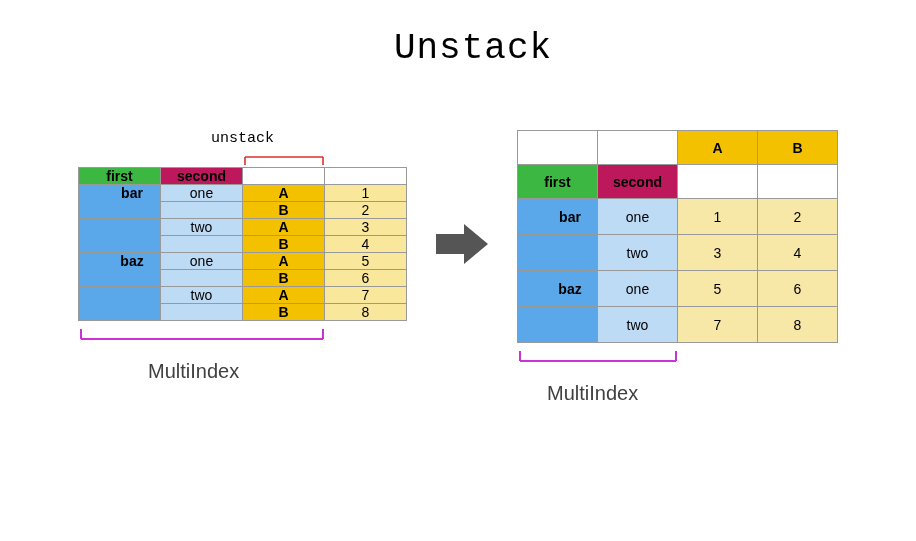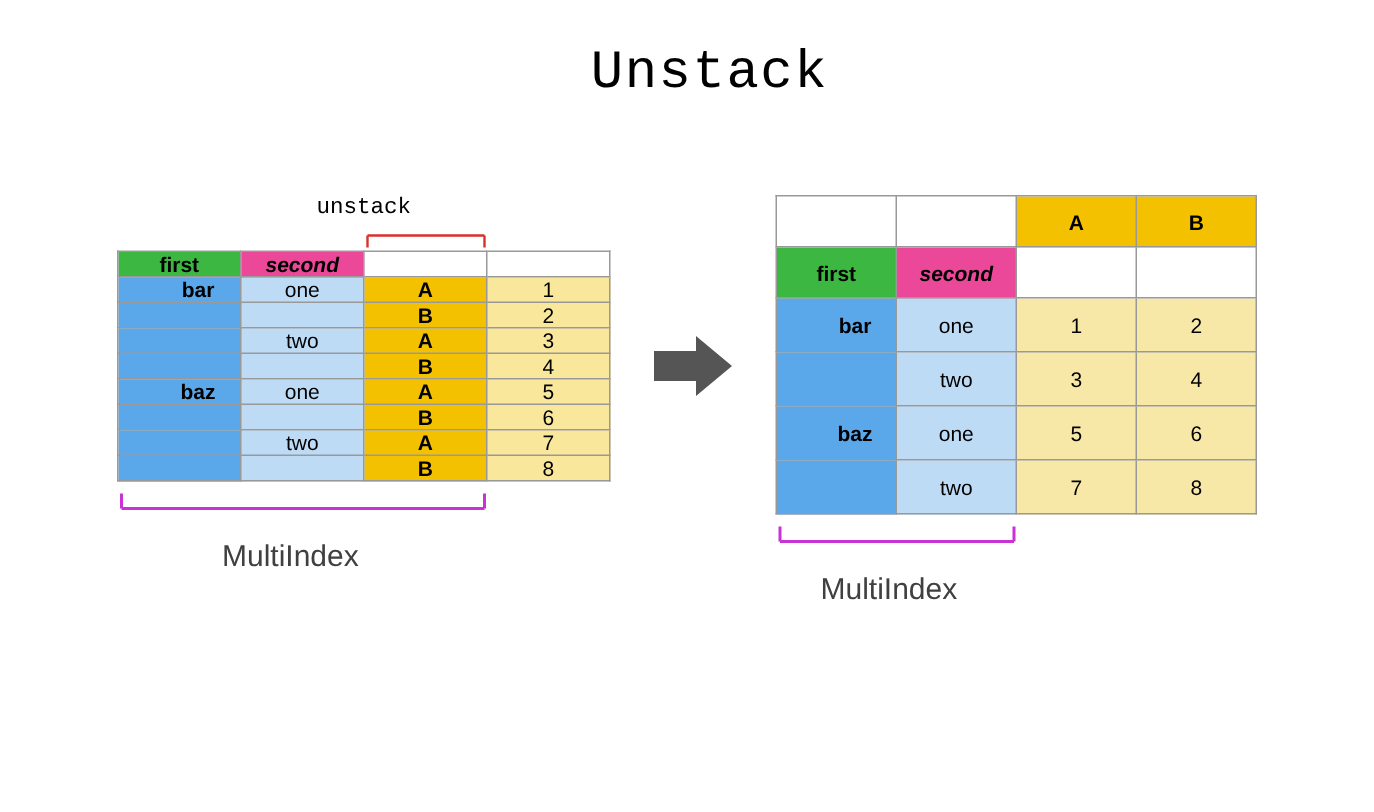--- a/index.html
+++ b/index.html
@@ -46,21 +46,21 @@
     height: 14px;
     width: 80px;
     text-align: center;
     font-size: 14px;
     padding: 0;
   }
   .left-table td, .left-table th { width: 82px; }
   .right-table td, .right-table th { width: 80px; }
 
   .hdr-green-dark { background: #3cb742; font-weight: bold; }
-  .hdr-green-light { background: #ec4899; font-weight: bold; font-style: italic; }
+  .hdr-green-light { background: #be185d; font-weight: bold; }
   .idx-blue-dark { background: #5aa8ea; font-weight: bold; padding-left: 25px; }
   .idx-blue-light { background: #bedbf6; font-weight: normal; }
   .cell-gold { background: #f3c100; font-weight: bold; }
   .cell-yellow { background: #f9e79c; }
   .cell-yellow2 { background: #f7e8a8; }
   .cell-yellow-hdr { background: #f3c100; font-weight: bold; }
   .blank { background: #fff; }
 
   .arrow-wrap {
     width: 90px;

